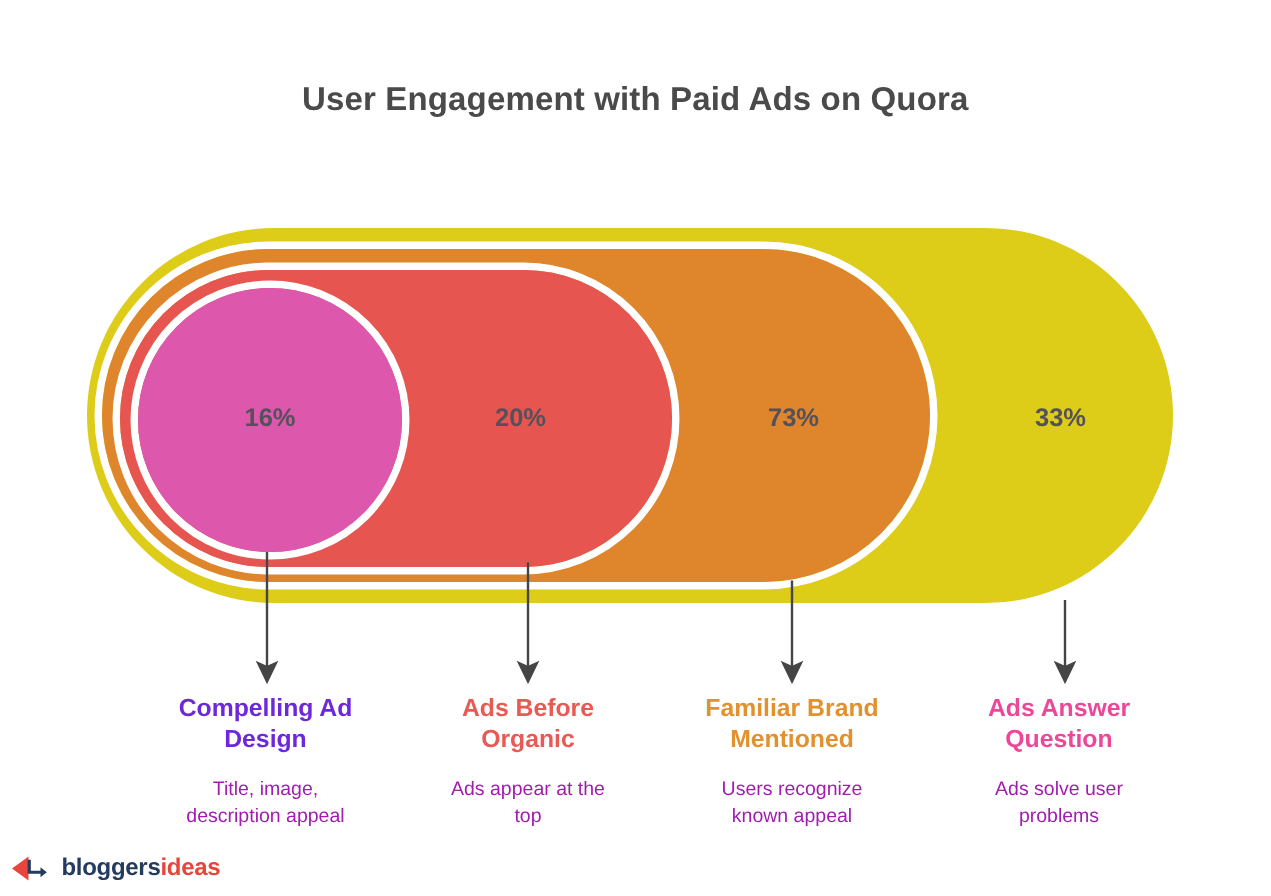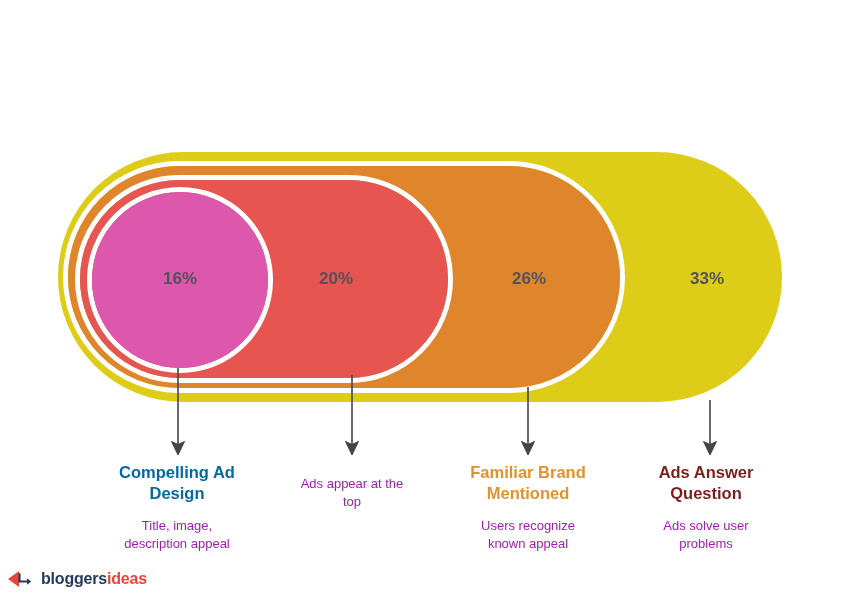--- a/index.html
+++ b/index.html
@@ -69,20 +69,21 @@
     letter-spacing:-.2px;
   }
   .logo .w1{color:#243b5e;}
   .logo .w2{color:#e8453c;}
 </style>
 </head>
 <body>
 
 <div id="stage">
 
+  <div class="title">User Engagement with Paid Ads on Quora</div>
 
   <svg class="figure" viewBox="0 0 847 597" xmlns="http://www.w3.org/2000/svg">
 
     <rect x="58" y="152" width="724" height="250" rx="125" ry="125" fill="#ddcc18"></rect>
 
     <rect x="65.5" y="163.5" width="557" height="227" rx="113.5" ry="113.5" fill="none" stroke="#ffffff" stroke-width="5"></rect>
     <rect x="68" y="166" width="552" height="222" rx="111" ry="111" fill="#df852c"></rect>
 
     <rect x="77.5" y="177.5" width="373" height="203" rx="101.5" ry="101.5" fill="none" stroke="#ffffff" stroke-width="5"></rect>
     <rect x="80" y="180" width="368" height="198" rx="99" ry="99" fill="#e65550"></rect>
@@ -104,55 +105,59 @@
         <path d="M528 455 L521.5 441.5 L528 444.5 L534.5 441.5 Z"></path>
       </g>
       <g>
         <line x1="710" y1="400" x2="710" y2="447" stroke-width="1.6"></line>
         <path d="M710 455 L703.5 441.5 L710 444.5 L716.5 441.5 Z"></path>
       </g>
     </g>
   </svg>
 
   <div class="pct" style="left:180px;top:279px;">16%</div>
-  <div class="pct" style="left:336px;top:279px;">20%</div>
-  <div class="pct" style="left:529px;top:279px;">26%</div>
+  <div class="pct" style="left:347px;top:279px;">20%</div>
+  <div class="pct" style="left:529px;top:279px;">73%</div>
   <div class="pct" style="left:707px;top:279px;">33%</div>
 
   <div class="legend" style="left:177px;">
-    <div class="name" style="color:#0369a1;">
+    <div class="name" style="color:#6d28d9;">
       <span>Compelling Ad</span><br>
       <span>Design</span>
     </div>
     <div class="desc">
       <span>Title, image,</span><br>
       <span>description appeal</span>
     </div>
   </div>
 
   <div class="legend" style="left:352px;">
+    <div class="name" style="color:#ea5a55;">
+      <span>Ads Before</span><br>
+      <span>Organic</span>
+    </div>
     <div class="desc">
       <span>Ads appear at the</span><br>
       <span>top</span>
     </div>
   </div>
 
   <div class="legend" style="left:528px;">
     <div class="name" style="color:#e2912f;">
       <span>Familiar Brand</span><br>
       <span>Mentioned</span>
     </div>
     <div class="desc">
       <span>Users recognize</span><br>
       <span>known appeal</span>
     </div>
   </div>
 
   <div class="legend" style="left:706px;">
-    <div class="name" style="color:#7f1d1d;">
+    <div class="name" style="color:#ec4899;">
       <span>Ads Answer</span><br>
       <span>Question</span>
     </div>
     <div class="desc">
       <span>Ads solve user</span><br>
       <span>problems</span>
     </div>
   </div>
 
   <div class="logo">

